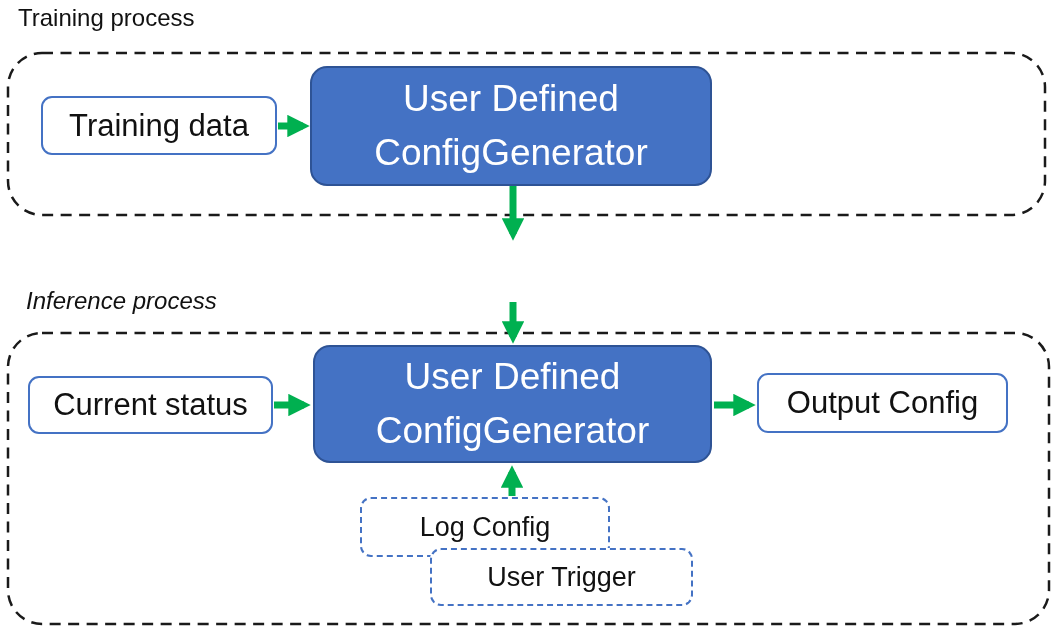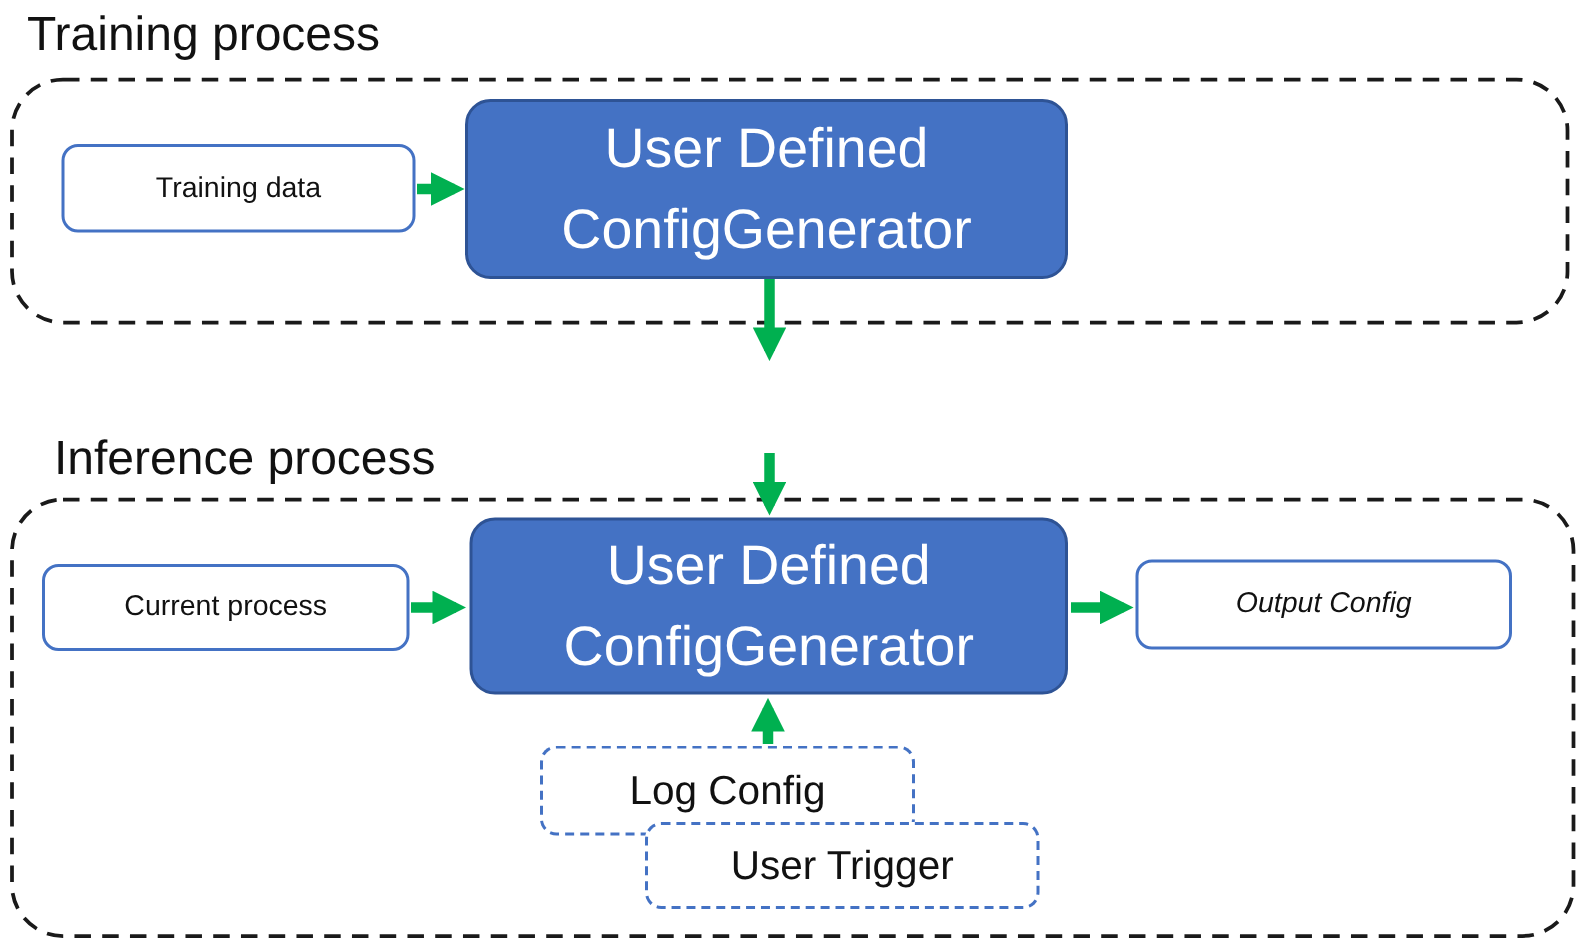--- a/index.html
+++ b/index.html
@@ -16,38 +16,38 @@
     overflow: hidden;
   }
   .layer-svg {
     position: absolute;
     left: 0; top: 0;
     width: 1057px; height: 631px;
     pointer-events: none;
   }
   .section-label {
     position: absolute;
-    font-size: 32px;
+    font-size: 24px;
     color: #111111;
     white-space: nowrap;
     letter-spacing: 0px;
   }
   .box {
     position: absolute;
     box-sizing: border-box;
     display: flex;
     align-items: center;
     justify-content: center;
     text-align: center;
   }
   .white-box {
     background: #ffffff;
     border: 2.5px solid #4472C4;
     border-radius: 11px;
-    font-size: 19px;
+    font-size: 31px;
     color: #111111;
     white-space: nowrap;
   }
   .blue-box {
     background: #4472C4;
     border: 2px solid #2E5395;
     border-radius: 17px;
     font-size: 37px;
     color: #ffffff;
     line-height: 1.45;
@@ -59,24 +59,24 @@
     border-radius: 11px;
     font-size: 27px;
     color: #111111;
     white-space: nowrap;
   }
   
   #label-training   { left: 18px;  top: 4px;   }
   #box-training-data{ left: 41px;  top: 96px;  width: 236px; height: 59px; }
   #box-generator-1  { left: 310px; top: 66px;  width: 402px; height: 120px; }
   #box-checkpoint   { left: 395px; top: 241px; width: 237px; height: 60px; }
-  #label-inference  { left: 36px;  top: 287px; }
+  #label-inference  { left: 26px;  top: 287px; font-style: italic; }
   #box-current-status{ left: 28px; top: 376px; width: 245px; height: 58px; }
   #box-generator-2  { left: 313px; top: 345px; width: 399px; height: 118px; }
-  #box-output-config{ left: 757px; top: 373px; width: 251px; height: 60px; font-style: italic; }
+  #box-output-config{ left: 757px; top: 373px; width: 251px; height: 60px; }
   #box-log-trigger  { left: 360px; top: 497px; width: 250px; height: 60px; z-index: 3; }
   #box-clock-trigger{ left: 430px; top: 548px; width: 263px; height: 58px; z-index: 4; }
 </style>
 </head>
 <body>
 
 <div class="canvas">
 
   <svg class="layer-svg" viewBox="0 0 1057 631" xmlns="http://www.w3.org/2000/svg">
     <defs>
@@ -97,20 +97,20 @@
   </svg>
 
   <div class="section-label" id="label-training">Training process</div>
   <div class="section-label" id="label-inference">Inference process</div>
 
   <div class="box white-box" id="box-training-data">Training data</div>
   <div class="box blue-box" id="box-generator-1">User Defined
 ConfigGenerator</div>
 
 
-  <div class="box white-box" id="box-current-status">Current process</div>
+  <div class="box white-box" id="box-current-status">Current status</div>
   <div class="box blue-box" id="box-generator-2">User Defined
 ConfigGenerator</div>
   <div class="box white-box" id="box-output-config">Output Config</div>
   <div class="box trigger-box" id="box-log-trigger">Log Config</div>
   <div class="box trigger-box" id="box-clock-trigger">User Trigger</div>
 
 </div>
 
 </body></html>

